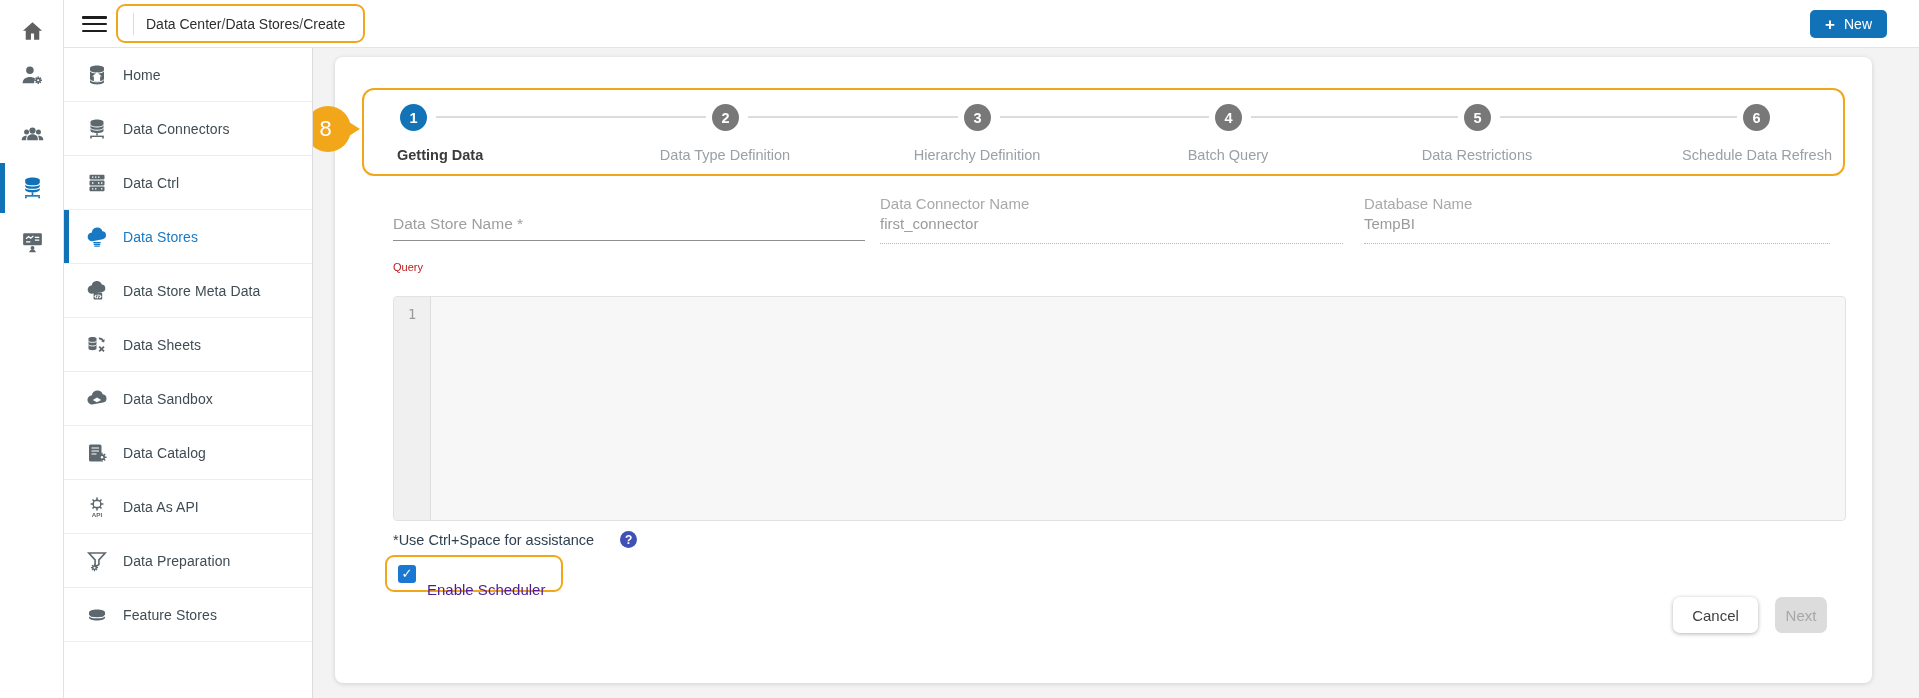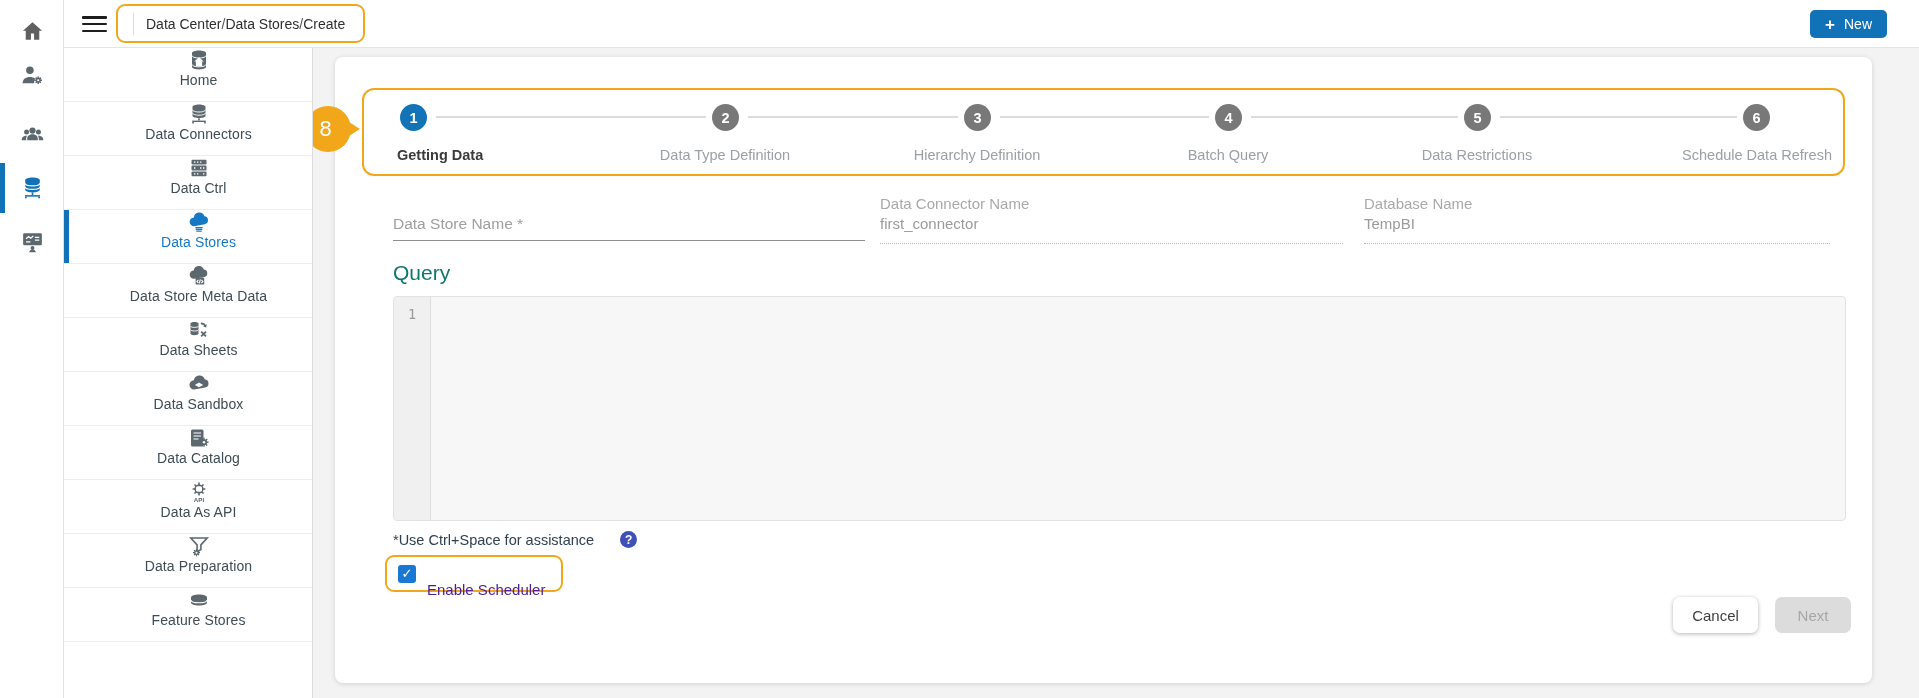--- a/index.html
+++ b/index.html
@@ -27,21 +27,21 @@
   #breadcrumb-box .sep { font-size:14px; color:#555; }
   #new-btn { position:absolute; right:32px; top:10px; height:28px; background:#1272b8; color:#fff;
              border:none; border-radius:5px; display:inline-flex; align-items:center; gap:9px;
              padding:0 15px; font-size:14px; cursor:pointer; font-family:inherit; }
   #new-btn .plus { font-size:17px; font-weight:bold; line-height:1; }
 
   
   #sidebar { position:absolute; left:64px; top:48px; width:249px; bottom:0; background:#fff;
              border-right:1px solid #dcdcdc; z-index:20; }
   .side-row { position:relative; height:54px; border-bottom:1px solid #ededed; display:flex;
-              align-items:center; padding-left:21px; color:#3f4c54; cursor:pointer;flex-direction:column; }
+              align-items:center; padding-left:21px; gap:14px; color:#3f4c54; cursor:pointer; }
   .side-row svg { width:24px; height:24px; fill:#5d686e; flex:0 0 24px; }
   .side-row .lbl { font-size:14px; letter-spacing:.1px; }
   .side-row.active { color:#1779c4; }
   .side-row.active svg { fill:#1779c4; }
   .side-row.active::before { content:""; position:absolute; left:0; top:0; bottom:0; width:5px; background:#1272b8; }
 
   
   #main { position:absolute; left:313px; top:48px; right:0; bottom:0; background:#f3f3f3; }
   #card { position:absolute; left:22px; top:9px; width:1537px; height:626px; background:#fff;
           border-radius:8px; box-shadow:0 1px 5px rgba(0,0,0,.14); }
@@ -71,21 +71,21 @@
                       font-size:15.5px; color:#555; background:transparent; outline:none; font-family:inherit; }
   #field-name input::placeholder { color:#9e9e9e; }
   .ro-field { position:absolute; top:140px; }
   .ro-field .flabel { font-size:15px; color:#a9a9a9; line-height:13px; }
   .ro-field .fvalue { margin-top:5px; font-size:15px; color:#9b9b9b; line-height:18px;
                       padding-bottom:10px; border-bottom:1.5px dotted #b7b7b7; }
   #field-connector { left:545px; width:463px; }
   #field-database  { left:1029px; width:466px; }
 
   
-  #query-heading { position:absolute; left:58px; top:204px; font-size:21px; color:#0f766e; font-weight:500; }
+  #query-heading { position:absolute; left:58px; top:204px; font-size:11px; color:#b91c1c; font-weight:500; }
   #editor { position:absolute; left:58px; top:239px; width:1453px; height:225px;
             border:1px solid #e2e2e2; border-radius:4px; background:#f7f7f7; display:flex; overflow:hidden; }
   #gutter { width:37px; background:#f0f0f0; border-right:1px solid #dedede; text-align:center;
             padding-top:9px; font-family:"DejaVu Sans Mono",monospace; font-size:13.5px; color:#9a9a9a; }
   #code-area { flex:1; cursor:text; }
 
   
   #assist-row { position:absolute; left:58px; top:474px; display:flex; align-items:center; gap:26px; }
   #assist-hint { font-size:14.5px; color:#2e4052; }
   #help-icon { width:17px; height:17px; border-radius:50%; background:#3f51b5; color:#fff;
@@ -94,21 +94,21 @@
                    border-radius:9px; display:inline-flex; align-items:center; gap:11px; padding:0 16px 0 11px; }
   #scheduler-check { width:18px; height:18px; background:#1b78d2; border-radius:3px; color:#fff;
                      font-size:13px; font-weight:bold; display:flex; align-items:center;
                      justify-content:center; cursor:pointer; }
   #scheduler-label { font-size:15px; color:#4c1d95;margin-top:32px; }
 
   
   #cancel-btn { position:absolute; left:1338px; top:540px; width:85px; height:36px; background:#fff;
                 border:none; border-radius:7px; box-shadow:0 1px 4px rgba(0,0,0,.3); font-size:15px;
                 color:#3f3f3f; cursor:pointer; font-family:inherit; }
-  #next-btn { position:absolute; left:1440px; top:540px; width:76px; height:36px; background:#dcdcdc;
+  #next-btn { position:absolute; left:1440px; top:540px; width:52px; height:36px; background:#dcdcdc;
               border:none; border-radius:7px; font-size:15px; color:#a7a7a7; font-family:inherit; }
 </style>
 </head>
 <body>
 
 <div id="rail">
   <div class="rail-ic" style="top:18px">
     <svg viewBox="0 0 24 24" style="color:#606060">
         <path d="M12 3.2 2.8 11.2h2.7V20h5v-6.2h3V20h5v-8.8h2.7z"></path>
       </svg>

